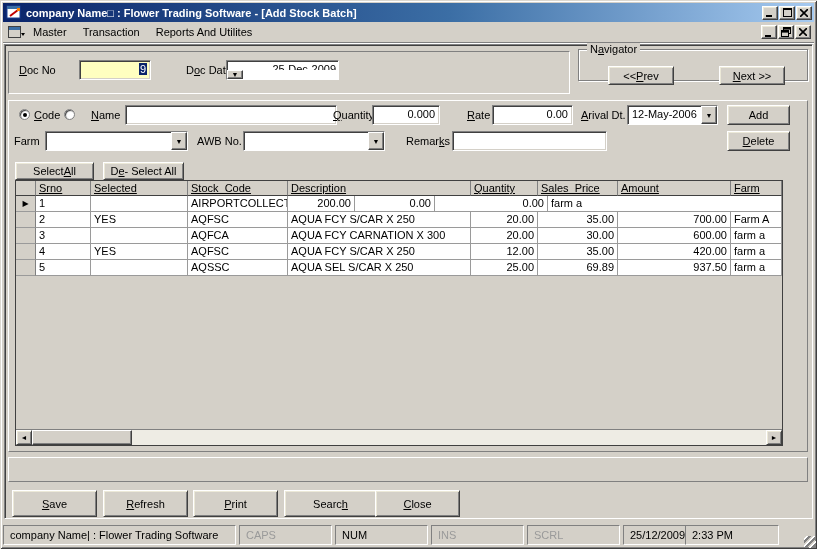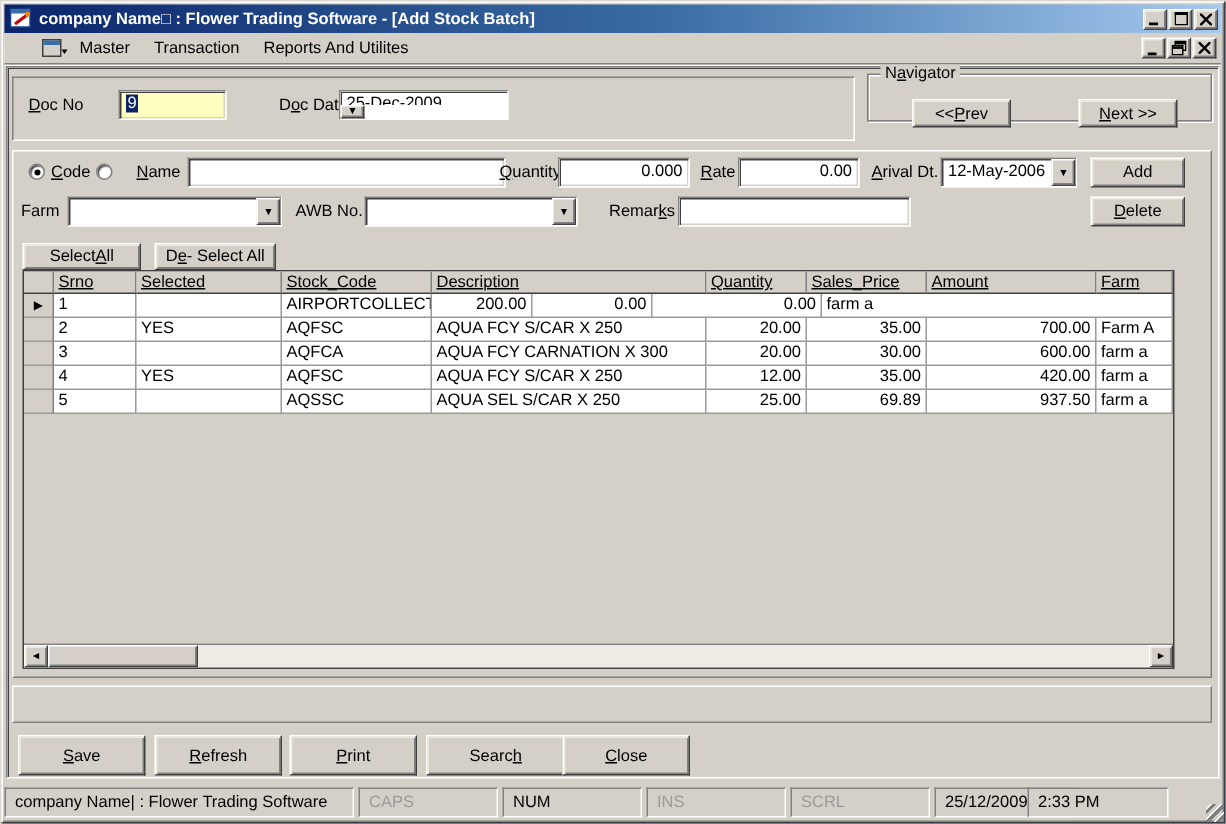--- a/index.html
+++ b/index.html
@@ -15,21 +15,21 @@
   
   .titlebar { left:3px; top:3px; width:811px; height:19px;
     background:linear-gradient(90deg,#0a246a,#3b6ea5 55%,#a6caf0);
     display:flex; align-items:center; padding-left:3px; color:#fff; font-weight:bold; }
   .titlebar .ttext { margin-left:4px; white-space:nowrap; overflow:hidden; }
   .winbtns { margin-left:auto; display:flex; gap:1px; padding-right:2px; }
   .wbtn { width:16px; height:14px; background:#d4d0c8; border:1px solid;
     border-color:#fff #404040 #404040 #fff; box-shadow:inset -1px -1px 0 #808080, inset 1px 1px 0 #ece9d8;
     display:flex; align-items:center; justify-content:center; color:#000; font-weight:bold; }
   .menubar { left:3px; top:22px; width:811px; height:21px; background:#d4d0c8;
-    display:flex; align-items:center; border-bottom:1px solid #808080; box-shadow:0 1px 0 #fff;padding-left:20px; }
+    display:flex; align-items:center; border-bottom:1px solid #808080; box-shadow:0 1px 0 #fff; }
   .menuitem { padding:3px 8px; }
   .menubtns { margin-left:auto; display:flex; gap:1px; padding-right:3px; }
   
   .client { left:4px; top:44px; width:809px; height:475px; background:#d4d0c8;
     border:1px solid; border-color:#808080 #fff #fff #808080;
     box-shadow:inset 1px 1px 0 #404040, inset -1px -1px 0 #d4d0c8; }
   .sunkenbox { border:1px solid; border-color:#808080 #fff #fff #808080; }
   .raisedbox { border:1px solid; border-color:#fff #808080 #808080 #fff; }
   .groupbox  { border:1px solid #808080; box-shadow:inset 1px 1px 0 #fff, 1px 1px 0 #fff; }
   .legend { position:absolute; top:-7px; left:8px; background:#d4d0c8; padding:0 3px; }
@@ -147,21 +147,21 @@
       <span class="wbtn">
         <svg width="8" height="8">
             <path d="M0 0 L8 8 M8 0 L0 8" stroke="#000" stroke-width="1.6"></path>
           </svg>
       </span>
     </span>
   </div>
 
   <div class="abs client"></div>
 
-  <div class="abs sunkenbox" style="left:8px;top:51px;width:562px;height:43px;">
+  <div class="abs sunkenbox" style="left:8px;top:51px;width:562px;height:43px;text-align:right;">
     <span class="abs lbl" style="left:10px;top:12px;"><span></span><span class="u">D</span><span>oc No</span></span>
     <div class="abs field yellow" style="left:70px;top:8px;width:72px;height:20px;"><span class="selhl">9</span></div>
     <span class="abs lbl" style="left:177px;top:12px;"><span>D</span><span class="u">o</span><span>c Date</span></span>
     <div class="abs combo" style="left:217px;top:8px;width:113px;height:20px;flex-direction:column;">
       <span class="cval">25-Dec-2009</span>
       <span class="cbtn">▼</span>
     </div>
   </div>
 
   <div class="abs groupbox" style="left:578px;top:49px;width:230px;height:32px;">
@@ -181,21 +181,21 @@
   <div class="abs raisedbox" style="left:8px;top:100px;width:800px;height:352px;"></div>
 
   <span class="abs radio" style="left:19px;top:109px;">
       <span class="dot"></span>
     </span>
   <span class="abs lbl" style="left:34px;top:109px;"><span></span><span class="u">C</span><span>ode</span></span>
   <span class="abs radio" style="left:64px;top:109px;"></span>
   <span class="abs lbl" style="left:91px;top:109px;"><span></span><span class="u">N</span><span>ame</span></span>
   <div class="abs field" style="left:125px;top:105px;width:212px;height:20px;"></div>
   <span class="abs lbl" style="left:333px;top:109px;"><span></span><span class="u">Q</span><span>uantity</span></span>
-  <div class="abs field num" style="left:372px;top:105px;width:88px;height:20px;">0.000</div>
+  <div class="abs field num" style="left:372px;top:105px;width:68px;height:20px;">0.000</div>
   <span class="abs lbl" style="left:467px;top:109px;"><span></span><span class="u">R</span><span>ate</span></span>
   <div class="abs field num" style="left:492px;top:105px;width:81px;height:20px;">0.00</div>
   <span class="abs lbl" style="left:581px;top:109px;"><span></span><span class="u">A</span><span>rival Dt.</span></span>
   <div class="abs combo" style="left:627px;top:105px;width:91px;height:20px;">
     <span class="cval">12-May-2006</span>
     <span class="cbtn">▼</span>
   </div>
   <div class="abs btn" style="left:727px;top:105px;width:63px;height:20px;">Add</div>
 
   <span class="abs lbl" style="left:14px;top:135px;">Farm</span>

